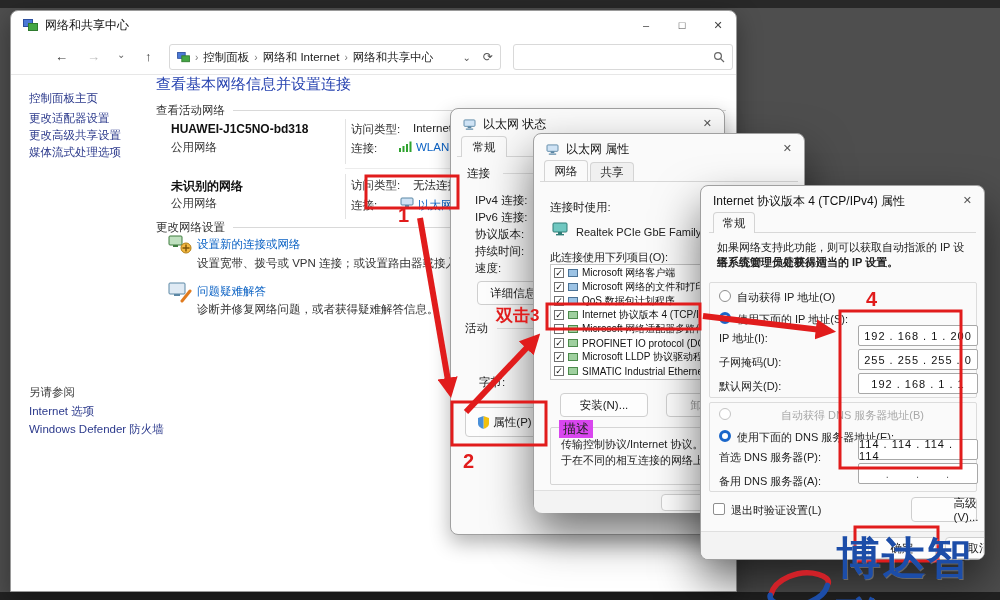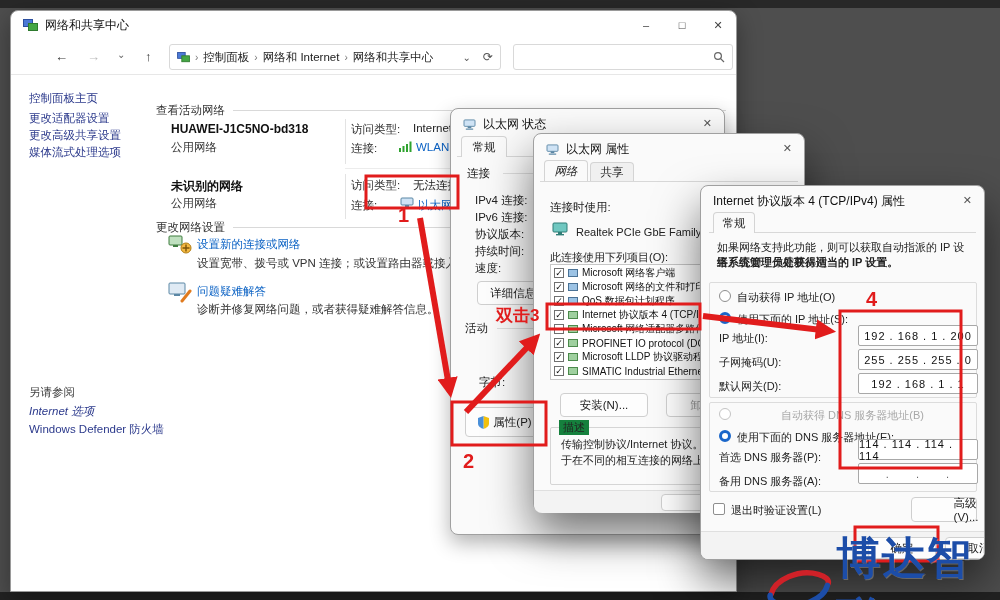--- a/index.html
+++ b/index.html
@@ -48,21 +48,21 @@
        display:flex;align-items:center;justify-content:center;font-size:11.5px;color:#222;}
   .btn.dis{color:#9c9c9c;}
   .listbox{position:absolute;background:#fff;border:1px solid #c6c6c6;padding:1px 0;}
   .prow{display:flex;align-items:center;height:14px;padding-left:3px;gap:4px;}
   .pcheck{width:10px;height:10px;border:1px solid #707070;background:#fff;font-size:9px;line-height:8px;
           text-align:center;color:#111;flex:none;}
   .picon{width:10px;height:8px;flex:none;border:1px solid #4a7296;}
   .picon.b{background:#9cc3e5;} .picon.g{background:#9fd09f;border-color:#4c8a4c;}
   .plabel{font-size:10px;white-space:nowrap;color:#111;}
   .groupbox{position:absolute;border:1px solid #dcdcdc;border-radius:2px;}
-  .grouplbl{position:absolute;top:-8px;left:8px;background:#15803d;padding:0 4px;font-size:11px;color:#222;}
+  .grouplbl{position:absolute;top:-8px;left:8px;background:#d946ef;padding:0 4px;font-size:13px;color:#222;}
   .radio{position:absolute;width:12px;height:12px;border-radius:50%;border:1px solid #8e8e8e;background:#fff;}
   .radio.on{border:3.5px solid #1a66c9;}
   .radio.dis{border-color:#c4c4c4;}
   .rlabel{position:absolute;font-size:11px;color:#222;white-space:nowrap;}
   .rlabel.dim{color:#a8a8a8;margin-left:44px;}
   .ipfield{position:absolute;width:120px;height:21px;background:#fff;border:1px solid #a8a8a8;border-radius:2px;
            display:flex;align-items:center;justify-content:center;font-size:11px;color:#111;letter-spacing:1px;}
   .dots{word-spacing:22px;color:#666;}
   .cbox{position:absolute;width:12px;height:12px;border:1px solid #8e8e8e;background:#fff;border-radius:2px;}
   .footer{position:absolute;left:0;right:0;background:#f3f3f3;border-top:1px solid #dfdfdf;
@@ -127,23 +127,24 @@
           <line x1="7.6" y1="7.6" x2="11" y2="11" stroke="#666" stroke-width="1.2"></line>
         </svg>
       </span>
     </div>
 
     <span class="side-link" style="left:18px;top:80px;">控制面板主页</span>
     <span class="side-link" style="left:18px;top:100px;">更改适配器设置</span>
     <span class="side-link" style="left:18px;top:117px;">更改高级共享设置</span>
     <span class="side-link" style="left:18px;top:134px;">媒体流式处理选项</span>
     <span class="abs" style="left:18px;top:374px;color:#444;">另请参阅</span>
-    <span class="side-link" style="left:18px;top:393px;font-style:italic;">Internet 选项</span>
+    <span class="side-link" style="left:18px;top:393px;">Internet 选项</span>
     <span class="side-link" style="left:18px;top:411px;">Windows Defender 防火墙</span>
 
+    <span class="heading" style="left:145px;top:64px;">查看基本网络信息并设置连接</span>
     <div class="sect" style="left:145px;top:92px;width:570px;">
       <span>查看活动网络</span>
       <span class="ln" style="flex:1;"></span>
     </div>
 
     <span class="netname" style="left:160px;top:111px;">HUAWEI-J1C5NO-bd318</span>
     <span class="abs gray" style="left:160px;top:129px;">公用网络</span>
     <div class="vline" style="left:334px;top:108px;height:45px;"></div>
     <span class="abs gray" style="left:340px;top:111px;">访问类型:</span>
     <span class="abs" style="left:402px;top:111px;">Internet</span>
@@ -229,21 +230,21 @@
   <div class="dlg" style="left:533px;top:133px;width:272px;height:379px;box-shadow:0 22px 45px rgba(0,0,0,.55);z-index:20;">
     <div class="titlebar">
       <svg width="13" height="11" viewBox="0 0 14 12">
         <rect x="1" y="1" width="12" height="7" rx="1" fill="#cfe3f5" stroke="#5b87a5"></rect>
         <rect x="5" y="8" width="4" height="2" fill="#5b87a5"></rect>
           <rect x="3" y="10.4" width="8" height="1.3" fill="#5b87a5"></rect>
       </svg>
       <span>以太网 属性</span>
     </div>
     <span class="dclose" style="right:12px;">✕</span>
-    <div class="tab" style="left:10px;top:26px;width:44px;font-style:italic;">网络</div>
+    <div class="tab" style="left:10px;top:26px;width:44px;">网络</div>
     <div class="tab off" style="left:56px;top:26px;width:44px;">共享</div>
     <div class="tabline" style="left:6px;right:6px;top:47px;"></div>
     <span class="abs" style="left:16px;top:66px;">连接时使用:</span>
     <svg class="abs" style="left:18px;top:88px;" width="16" height="14" viewBox="0 0 16 14">
       <rect x="1" y="1" width="14" height="9" rx="1" fill="#6fc7c0" stroke="#2f7d77"></rect>
       <rect x="6" y="10" width="4" height="2" fill="#2f7d77"></rect>
         <rect x="4" y="12" width="8" height="1.4" fill="#2f7d77"></rect>
     </svg>
     <span class="abs" style="left:42px;top:92px;font-size:11px;">Realtek PCIe GbE Family Contro</span>
     <span class="abs" style="left:16px;top:116px;font-size:11px;">此连接使用下列项目(O):</span>

